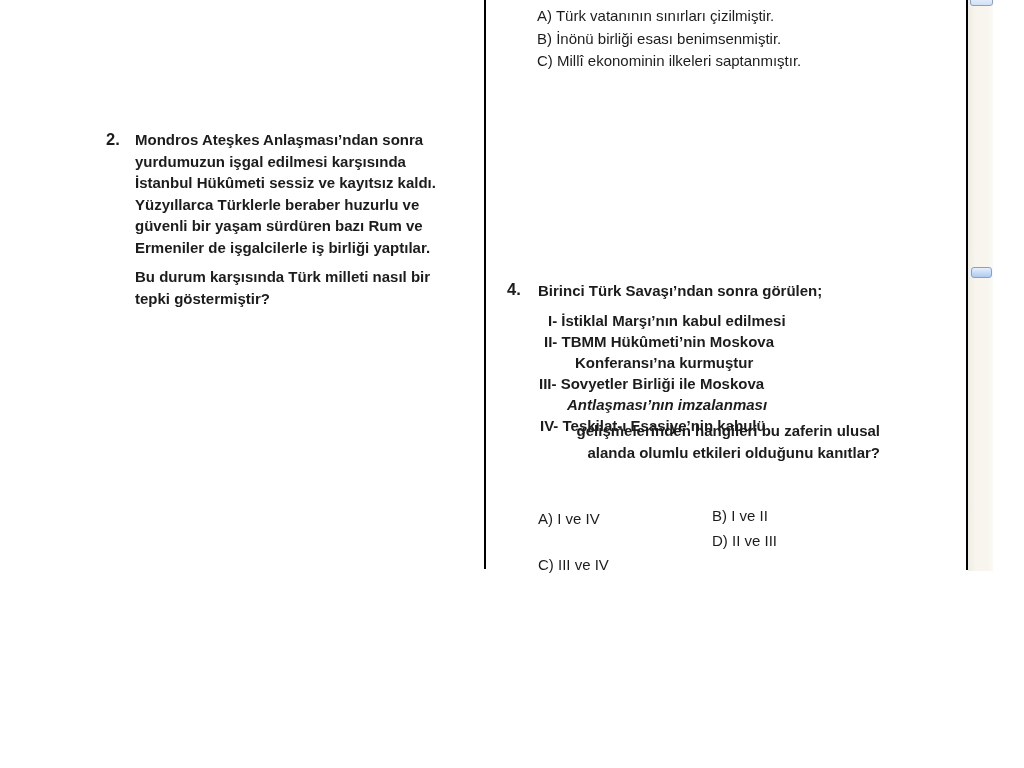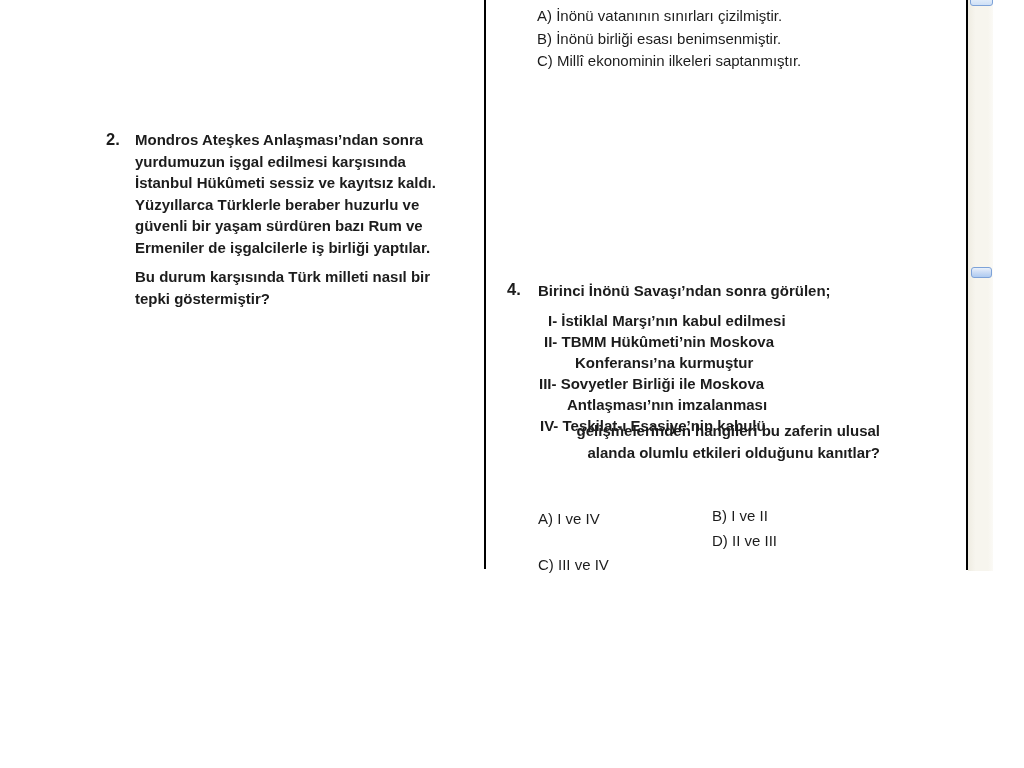--- a/index.html
+++ b/index.html
@@ -46,34 +46,34 @@
   <div class="abs q-number" style="left:106px; top:130px;">2.</div>
 
   <div class="abs q-body" style="left:135px; top:129px; width:332px;">Mondros Ateşkes Anlaşması’ndan sonra yurdumuzun işgal edilmesi karşısında İstanbul Hükûmeti sessiz ve kayıtsız kaldı. Yüzyıllarca Türklerle beraber huzurlu ve güvenli bir yaşam sürdüren bazı Rum ve Ermeniler de işgalcilerle iş birliği yaptılar.</div>
 
   <div class="abs q-body" style="left:135px; top:266px; width:332px;">Bu durum karşısında Türk milleti nasıl bir tepki göstermiştir?</div>
 
 
   <div class="abs column-divider"></div>
 
   <div class="abs q-options" style="left:537px; top:5px; width:380px; line-height:22.5px;">
-    <div class="opt">A) İnönü vatanının sınırları çizilmiştir.</div>
+    <div class="opt">A) Türk vatanının sınırları çizilmiştir.</div>
     <div class="opt">B) İnönü birliği esası benimsenmiştir.</div>
     <div class="opt">C) Millî ekonominin ilkeleri saptanmıştır.</div>
   </div>
 
   <div class="abs q-number" style="left:507px; top:280px;">4.</div>
 
-  <div class="abs q-body nowrap" style="left:538px; top:280px;">Birinci İnönü Savaşı’ndan sonra görülen;</div>
+  <div class="abs q-body nowrap" style="left:538px; top:280px;">Birinci Türk Savaşı’ndan sonra görülen;</div>
 
   <div class="abs roman-line" style="left:548px; top:312px;">I- İstiklal Marşı’nın kabul edilmesi</div>
   <div class="abs roman-line" style="left:544px; top:333px;">II- TBMM Hükûmeti’nin Moskova</div>
   <div class="abs roman-line" style="left:575px; top:354px;">Konferansı’na kurmuştur</div>
   <div class="abs roman-line" style="left:539px; top:375px;">III- Sovyetler Birliği ile Moskova</div>
-  <div class="abs roman-line" style="left:567px; top:396px;">Antlaşması’nın imzalanması</div>
+  <div class="abs roman-line" style="left:567px; top:396px;font-style:italic;">Antlaşması’nın imzalanması</div>
   <div class="abs roman-line" style="left:540px; top:417px;">IV- Teşkilat-ı Esasiye’nin kabulü</div>
 
   <div class="abs q-body" style="left:538px; top:420px; width:342px;text-align:right;">gelişmelerinden hangileri bu zaferin ulusal alanda olumlu etkileri olduğunu kanıtlar?</div>
 
   <div class="abs opt-cell" style="left:538px; top:510px;">A) I ve IV</div>
   <div class="abs opt-cell" style="left:712px; top:507px;">B) I ve II</div>
   <div class="abs opt-cell" style="left:538px; top:556px;">C) III ve IV</div>
   <div class="abs opt-cell" style="left:712px; top:532px;">D) II ve III</div>
 
   <div class="abs page-border-right"></div>

